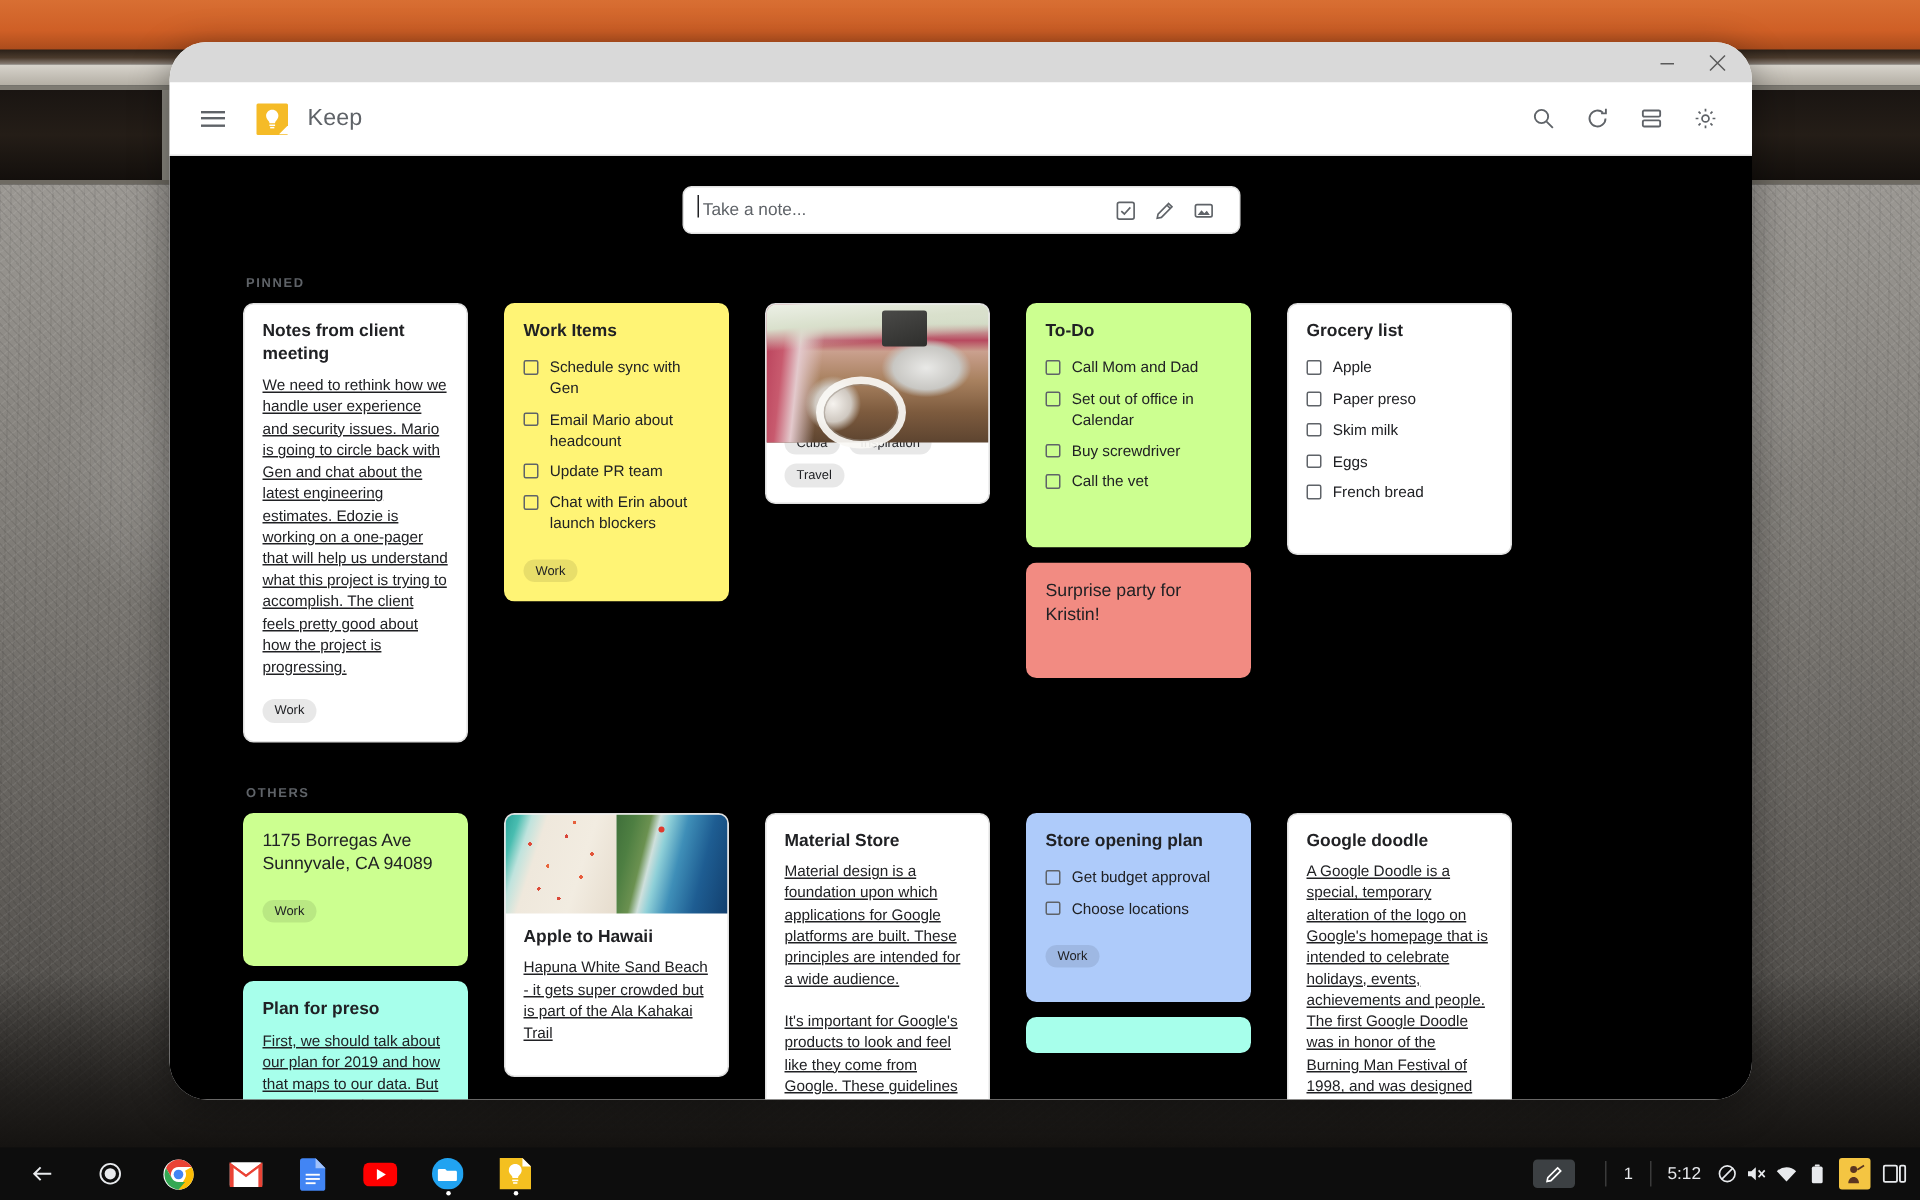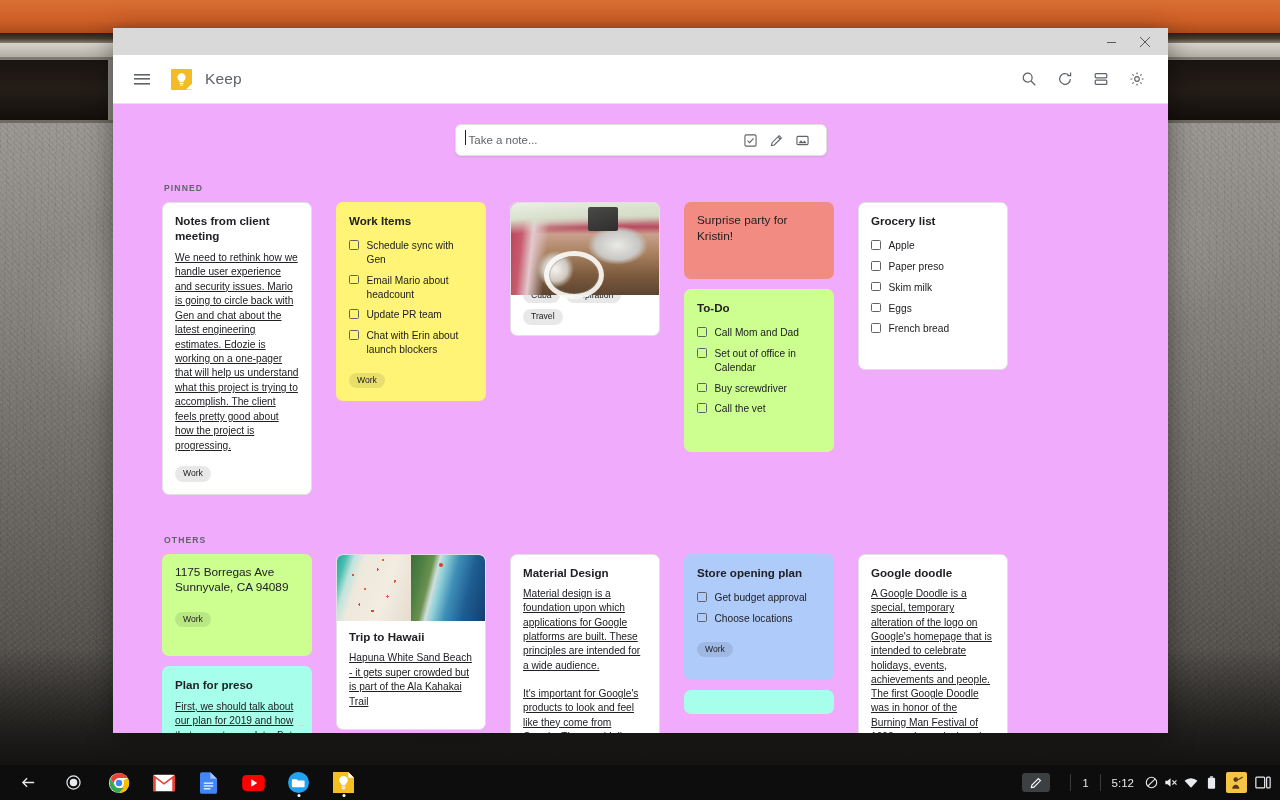--- a/index.html
+++ b/index.html
@@ -51,21 +51,21 @@
   }
   .wp-darkband {
     position:absolute; left:0; right:0; bottom:0; height:120px;
     background: linear-gradient(180deg, rgba(25,23,21,0) 0%, rgba(25,23,21,.85) 70%, #141210 100%);
   }
 
   
   #keep-window {
     position: absolute; left: 113px; top: 28px; width: 1055px; height: 705px;
     background: #fff; box-shadow: 0 6px 26px rgba(0,0,0,.42);
-    display: flex; flex-direction: column; overflow: hidden;
+    display: flex; flex-direction: column; overflow: hidden; border-radius: 25px;
   }
   .titlebar {
     height: 27px; background: #d9d9d9; display: flex; align-items: center;
     justify-content: flex-end; flex: none; padding-right: 6px;
   }
   .tb-btn {
     width: 34px; height: 27px; display: flex; align-items: center; justify-content: center;
     color: #5a5a5a;
   }
   .tb-btn svg { display: block; }
@@ -94,21 +94,21 @@
   .app-title {
     margin-left: 13px; font-size: 15.5px; color: #5f6368; letter-spacing: .1px;
   }
   .appbar-spacer { flex: 1; }
   .appbar-icon {
     width: 36px; height: 36px; display:flex; align-items:center; justify-content:center;
     color: #5f6368;
   }
 
   .content {
-    flex: 1; overflow: hidden; position: relative; background: #f0abfc; padding: 0 49px;
+    flex: 1; overflow: hidden; position: relative; background: #000000; padding: 0 49px;
   }
 
   
   .takenote-wrap { display:flex; justify-content:center; padding-top: 20px; }
   .takenote {
     width: 372px; height: 32px; border: 1px solid #e0e0e0; border-radius: 6px;
     box-shadow: 0 1px 2px rgba(0,0,0,.10); display:flex; align-items:center;
     padding: 0 10px 0 11px; background:#fff;
   }
   .takenote-ph {
@@ -371,23 +371,20 @@
           </div>
           <div class="labels-row" style="margin-top:9px;">
             <span class="chip">Cuba</span>
             <span class="chip">Inspiration</span>
             <span class="chip">Travel</span>
           </div>
         </div>
       </div>
 
       <div class="mcol">
-        <div class="note colored" style="background:#f28b82;height:77px;">
-          <div class="note-title" style="font-weight:400;font-size:11.8px;">Surprise party for Kristin!</div>
-        </div>
         <div class="note colored" style="background:#ccff90;padding-bottom:32px;">
           <div class="note-title">To-Do</div>
           <div class="check-list">
             <div class="check-row">
               <div class="cbox"></div>
               <div class="check-label">Call Mom and Dad</div>
             </div>
             <div class="check-row">
               <div class="cbox"></div>
               <div class="check-label">Set out of office in Calendar</div>
@@ -395,20 +392,23 @@
             <div class="check-row">
               <div class="cbox"></div>
               <div class="check-label">Buy screwdriver</div>
             </div>
             <div class="check-row">
               <div class="cbox"></div>
               <div class="check-label">Call the vet</div>
             </div>
           </div>
         </div>
+        <div class="note colored" style="background:#f28b82;height:77px;">
+          <div class="note-title" style="font-weight:400;font-size:11.8px;">Surprise party for Kristin!</div>
+        </div>
       </div>
 
       <div class="mcol">
         <div class="note" style="background:#fff;padding-bottom:30px;">
           <div class="note-title">Grocery list</div>
           <div class="check-list">
             <div class="check-row">
               <div class="cbox"></div>
               <div class="check-label">Apple</div>
             </div>
@@ -426,21 +426,21 @@
             </div>
             <div class="check-row">
               <div class="cbox"></div>
               <div class="check-label">French bread</div>
             </div>
           </div>
         </div>
       </div>
     </div>
 
-    <div class="section-label" style="margin-top:40px;">OTHERS</div>
+    <div class="section-label" style="margin-top:28px;">OTHERS</div>
     <div class="masonry">
 
       <div class="mcol">
         <div class="note colored" style="background:#ccff90;padding-bottom:28px;">
           <div class="note-title" style="font-weight:400;font-size:11.8px;">1175 Borregas Ave Sunnyvale, CA 94089</div>
           <div class="labels-row" style="margin-top:16px;">
             <span class="chip">Work</span>
           </div>
         </div>
         <div class="note colored" style="background:#a7ffeb;">
@@ -449,29 +449,29 @@
 
         </div>
       </div>
 
       <div class="mcol">
         <div class="note" style="background:#fff;padding-bottom:20px;">
           <div class="note-img pair">
             <div class="photo-beach-a"></div>
             <div class="photo-beach-b"></div>
           </div>
-          <div class="note-title">Trip to Hawaii</div>
+          <div class="note-title">Apple to Hawaii</div>
           <div class="note-body">Hapuna White Sand Beach - it gets super crowded but is part of the Ala Kahakai Trail</div>
         </div>
 
       </div>
 
       <div class="mcol">
         <div class="note" style="background:#fff;">
-          <div class="note-title">Material Design</div>
+          <div class="note-title">Material Store</div>
           <div class="note-body tight">Material design is a foundation upon which applications for Google platforms are built. These principles are intended for a wide audience.
 
 It's important for Google's products to look and feel like they come from Google. These guidelines combine the best practices of Material Design with the hallmarks and signifiers of the Google identity system.
 
 Billions of people interact with Google every...</div>
         </div>
       </div>
 
       <div class="mcol">
         <div class="note colored" style="background:#aecbfa;padding-bottom:22px;">

